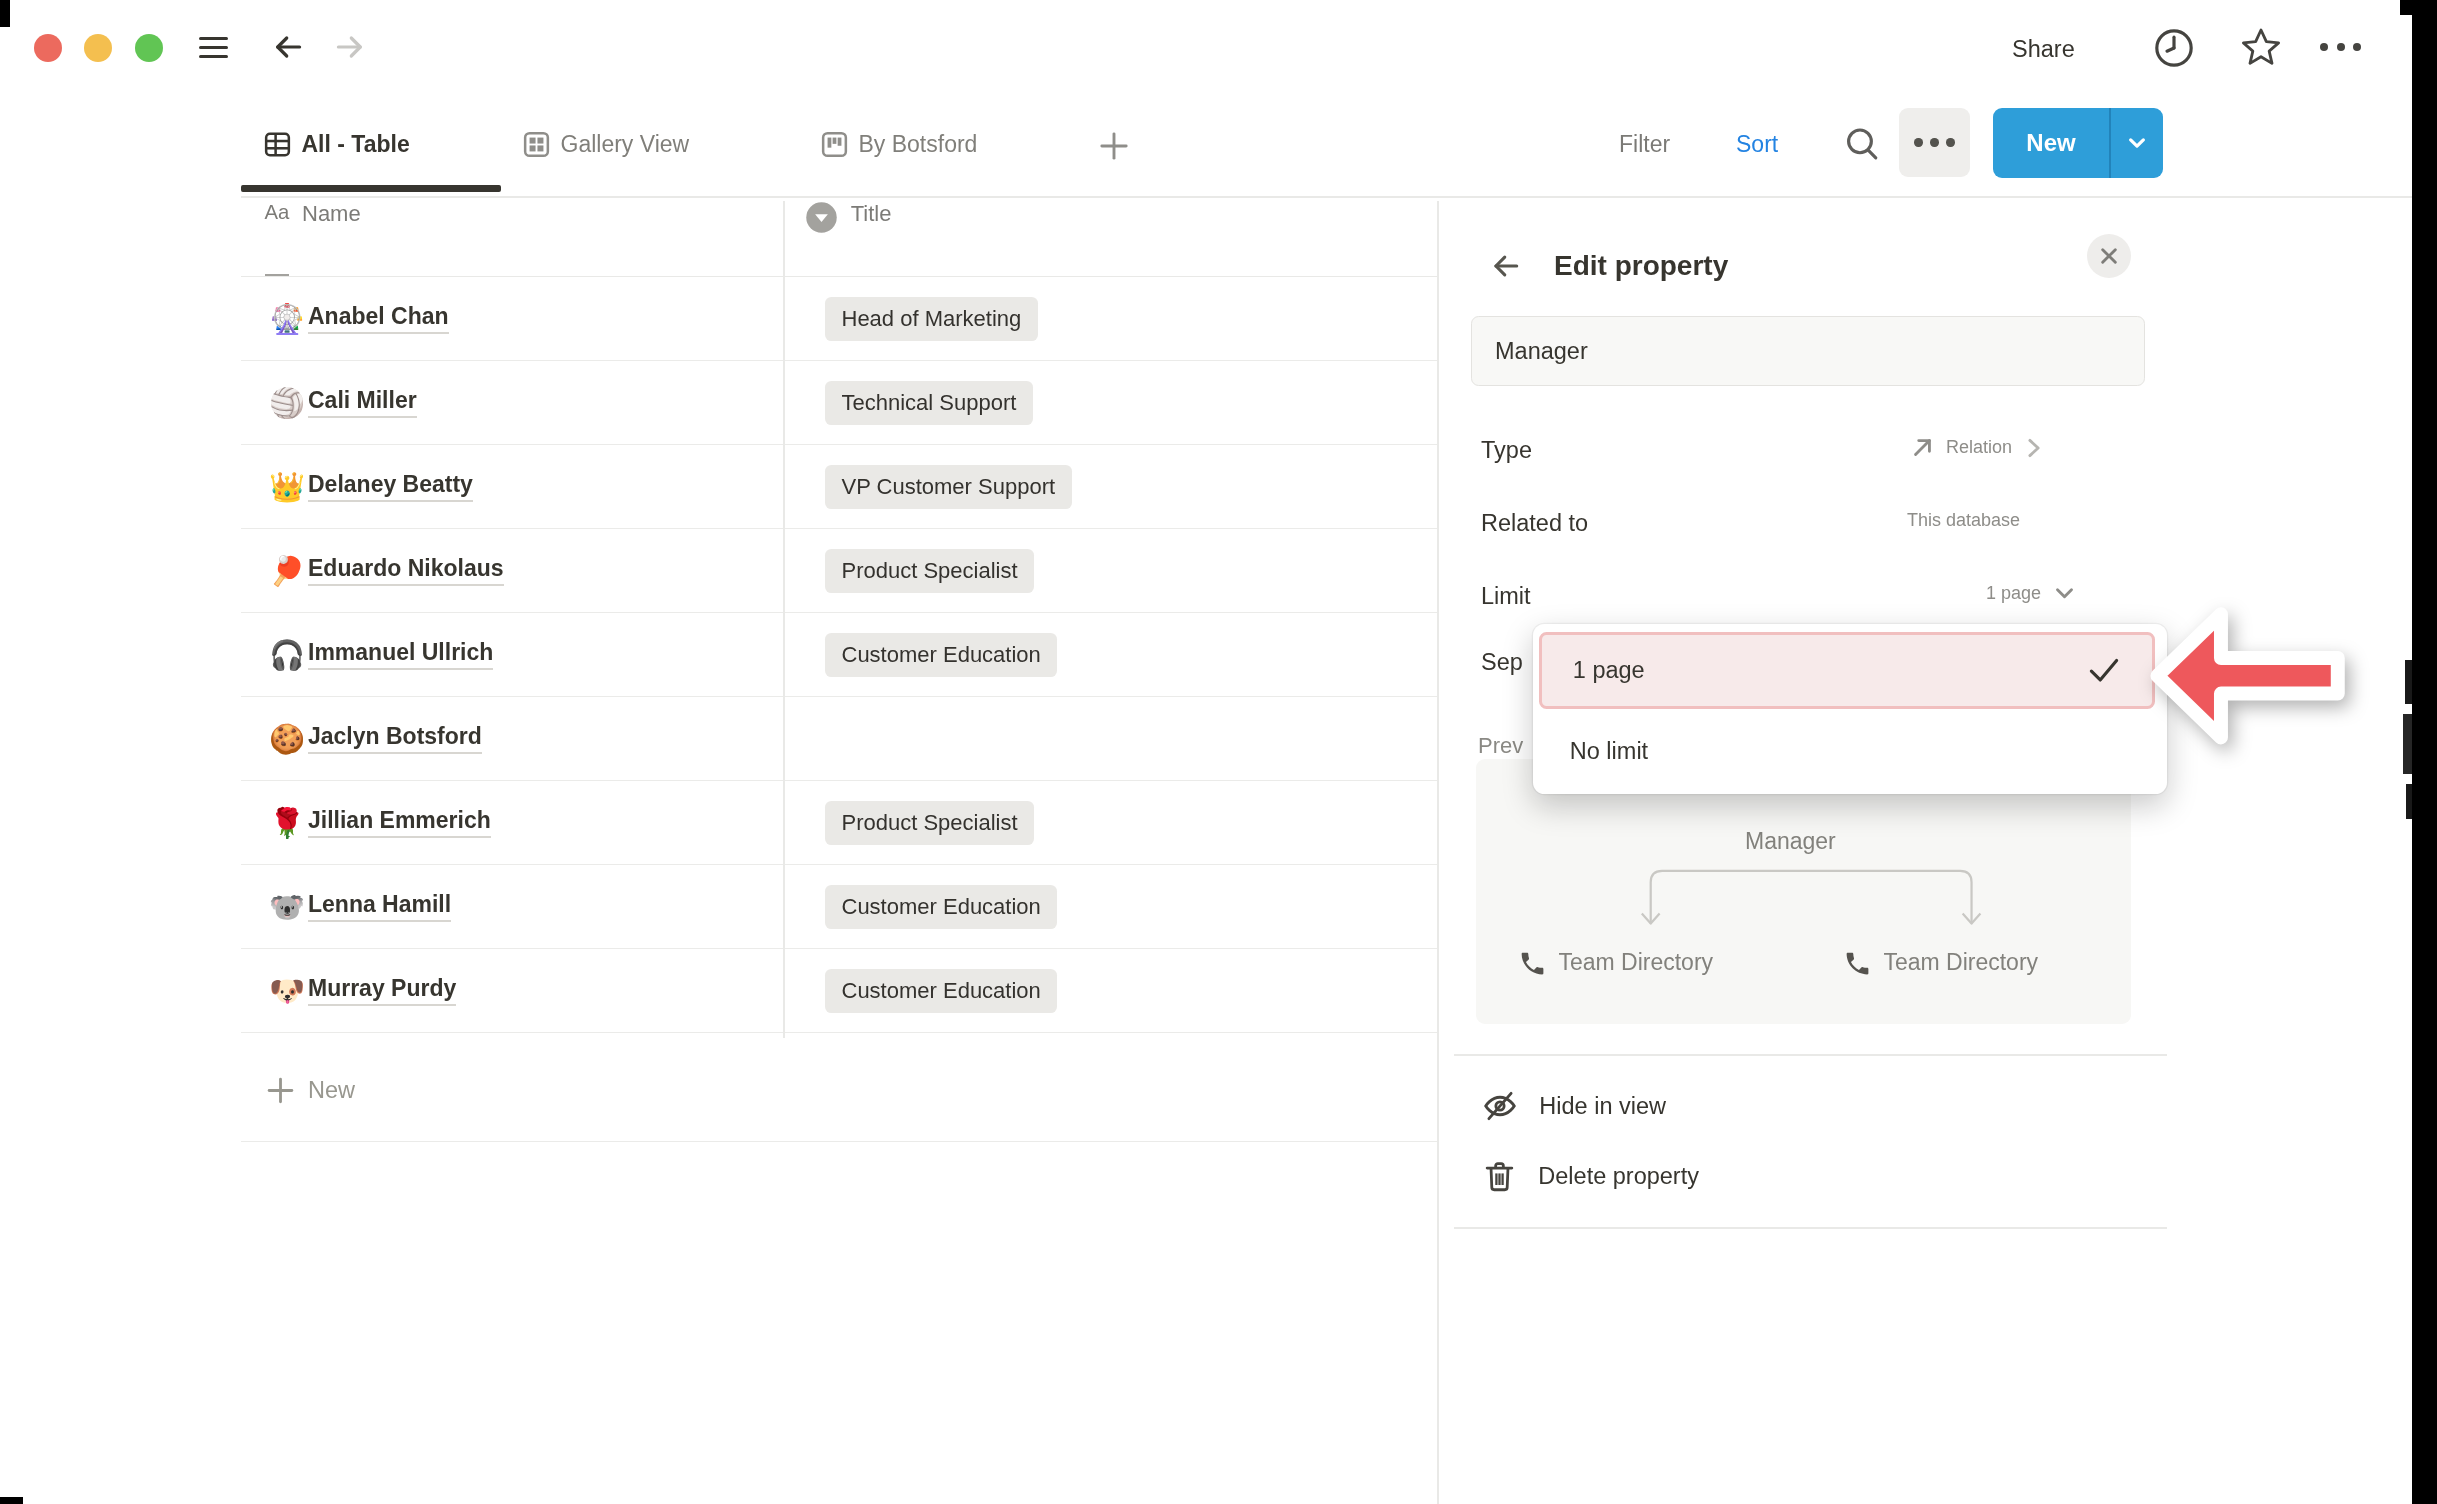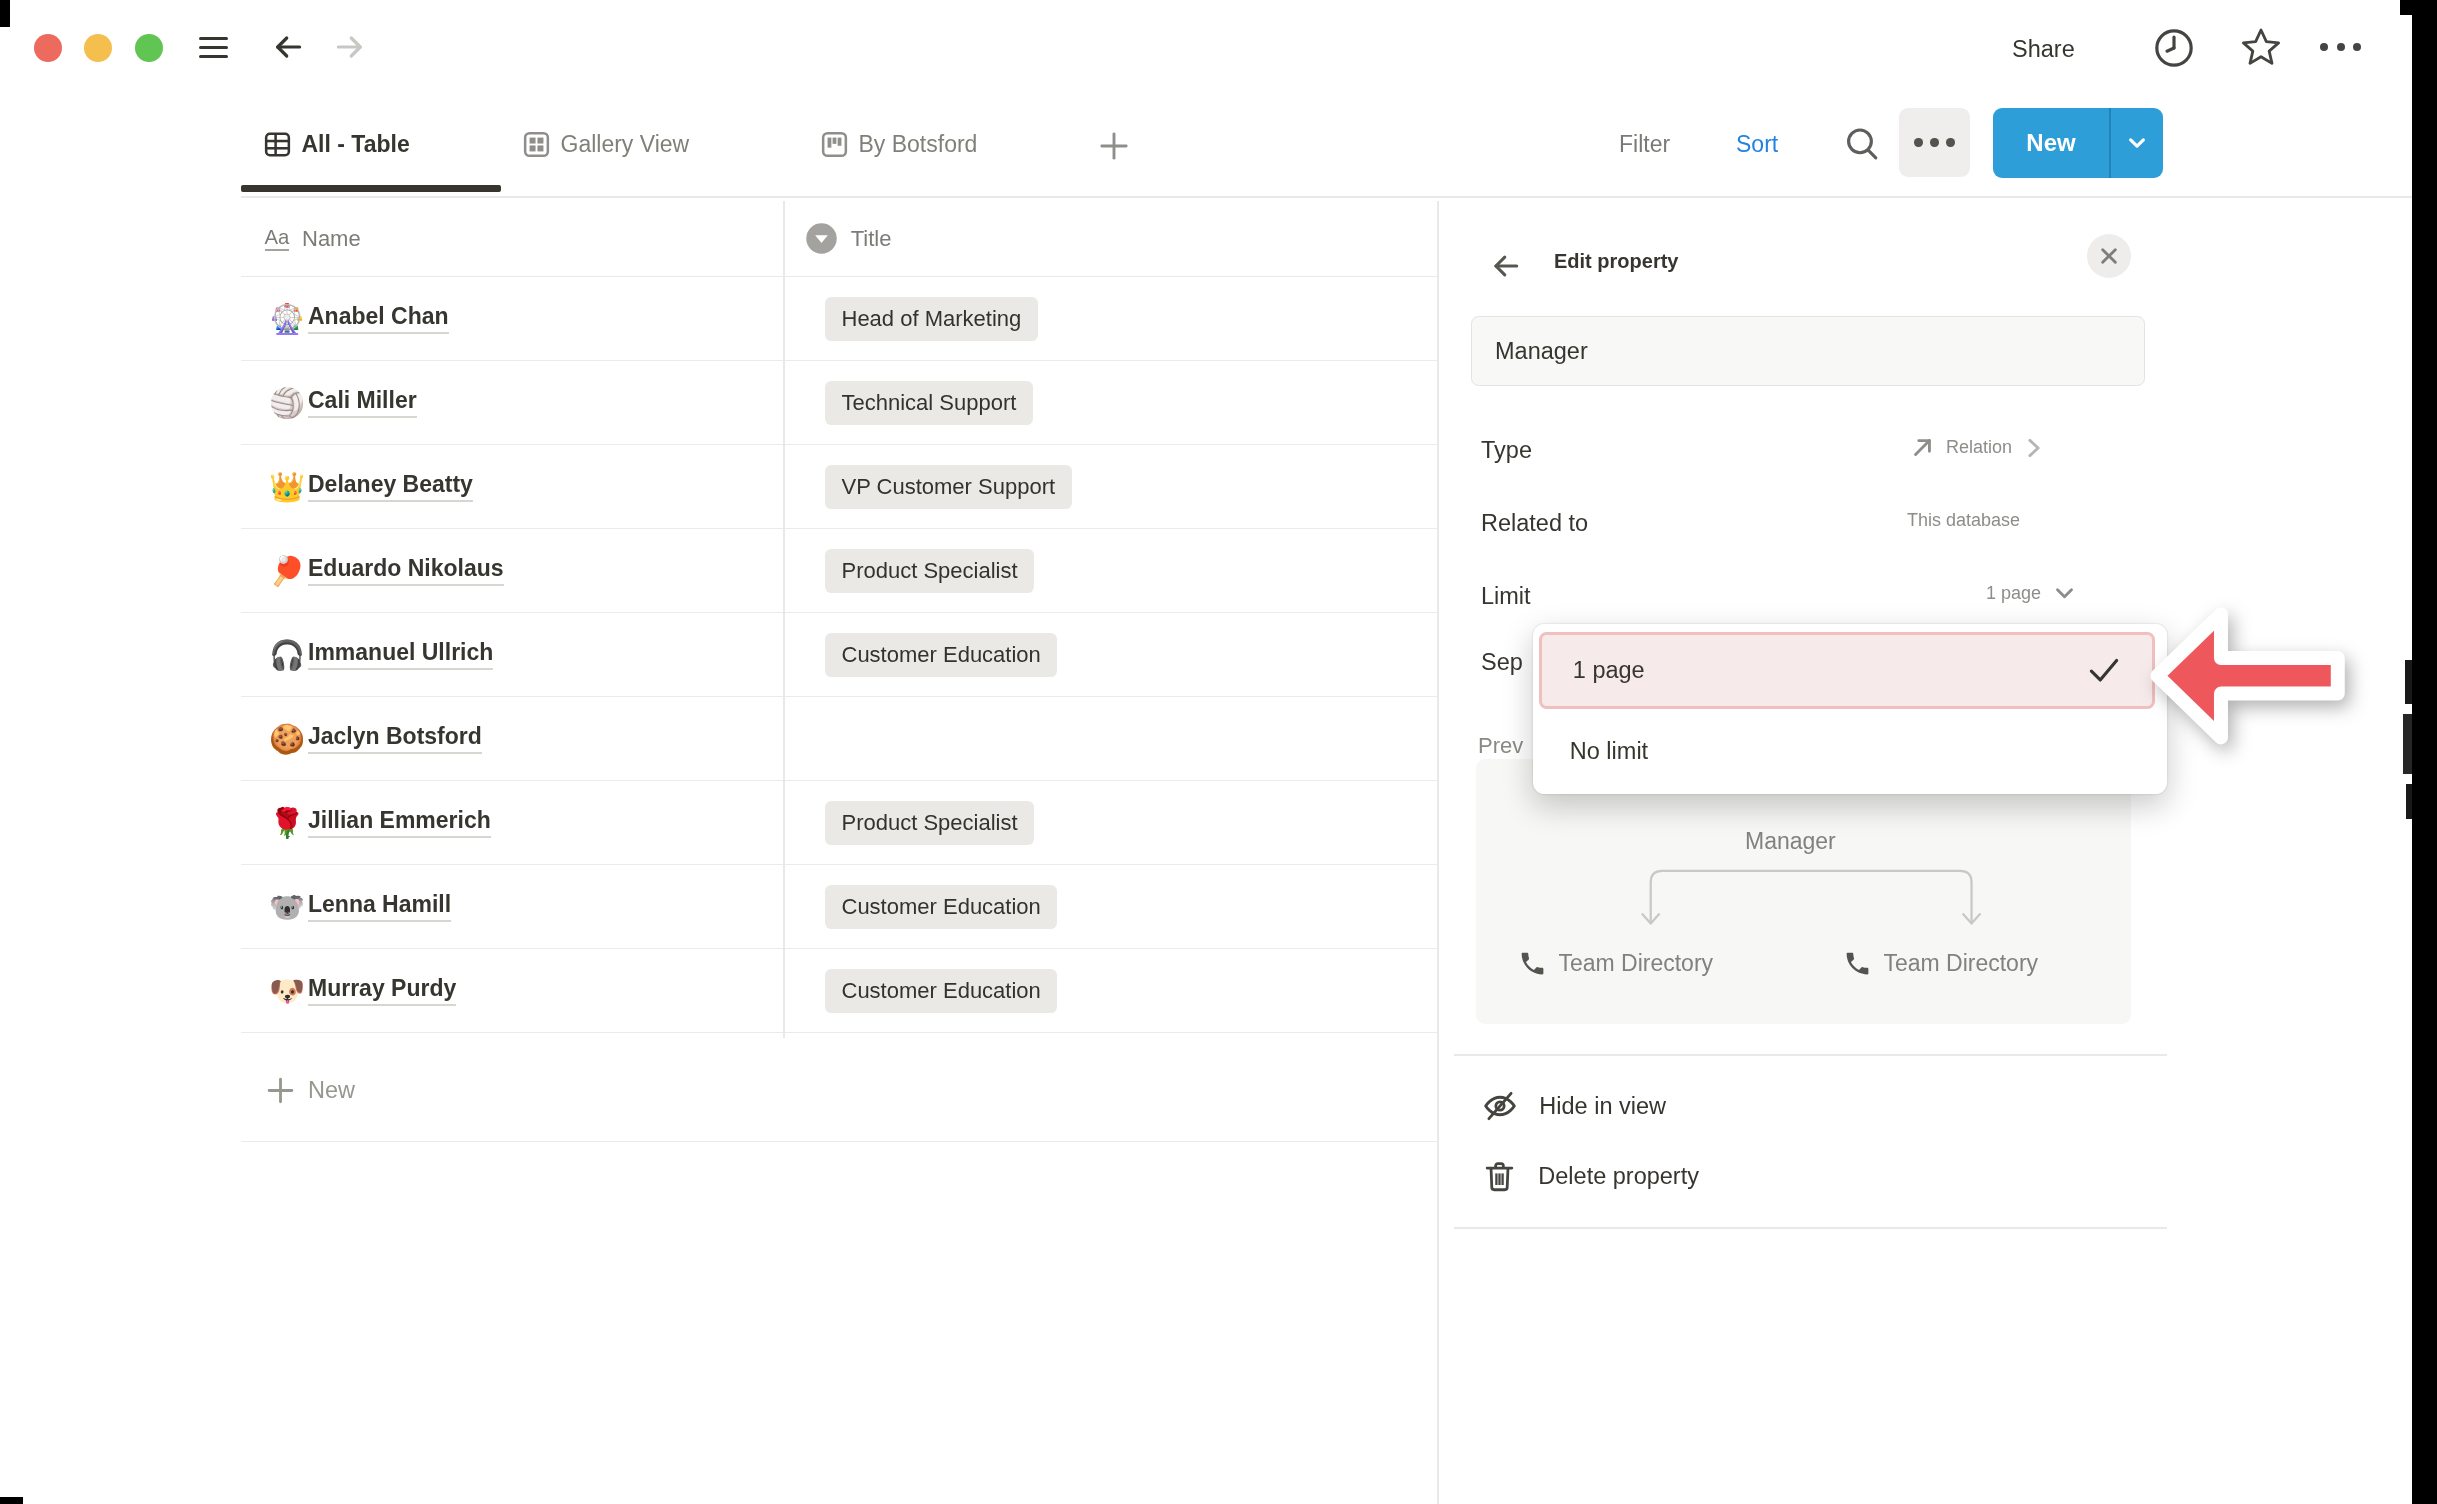--- a/index.html
+++ b/index.html
@@ -1,19 +1,19 @@
 <!DOCTYPE html>
 <html style="font-size:10.2px"><head>
 <meta charset="utf-8">
 <style>
   html,body{margin:0;padding:0;background:#fff;}
   #screen{position:relative;width:2438px;height:1505px;background:#ffffff;overflow:hidden;
           font-family:"Liberation Sans",sans-serif;color:#37352f;}
   .abs{position:absolute;}
-  .row-center{display:flex;align-items:center;}
+  .row-center{display:flex;}
 
   
   .light{position:absolute;top:34px;width:28px;height:28px;border-radius:50%;}
   .hbar{position:absolute;left:0;width:29px;height:3.2px;border-radius:1.9px;background:#37352f;}
   .tb-text{font-size:23.5px;color:#37352f;}
 
   
   .tab{position:absolute;display:flex;align-items:center;gap:9.5px;font-size:23px;font-weight:600;}
   .tab.inactive{color:#807f7a;font-weight:500;}
   .tab-underline{position:absolute;left:241px;top:185px;width:260px;height:7px;background:#37352f;border-radius:1.9px;}
@@ -285,21 +285,21 @@
     <span>New</span>
   </div>
 
   <div class="divider-v" style="left:1437px;top:201px;height:1304px;"></div>
 
   <svg class="abs" style="left:1489px;top:249px;" width="34" height="34" viewBox="0 0 54 54">
     <line x1="11" y1="27" x2="44" y2="27" stroke="#57564f" stroke-width="5" stroke-linecap="round"></line>
     <polyline points="25,13 11,27 25,41" fill="none" stroke="#57564f" stroke-width="5" stroke-linecap="round" stroke-linejoin="round"></polyline>
   </svg>
 
-  <span class="abs" style="left:1554px;top:250px;font-size:20px;font-weight:700;">Edit property</span>
+  <span class="abs" style="left:1554px;top:250px;font-size:28px;font-weight:700;">Edit property</span>
 
   <div class="close-circle">
     <svg width="24" height="24" viewBox="0 0 38 38">
       <line x1="9" y1="9" x2="29" y2="29" stroke="#7e7d79" stroke-width="4.5" stroke-linecap="round"></line>
       <line x1="29" y1="9" x2="9" y2="29" stroke="#7e7d79" stroke-width="4.5" stroke-linecap="round"></line>
     </svg>
   </div>
 
   <input id="name-input" type="text" value="Manager" style="">
 

